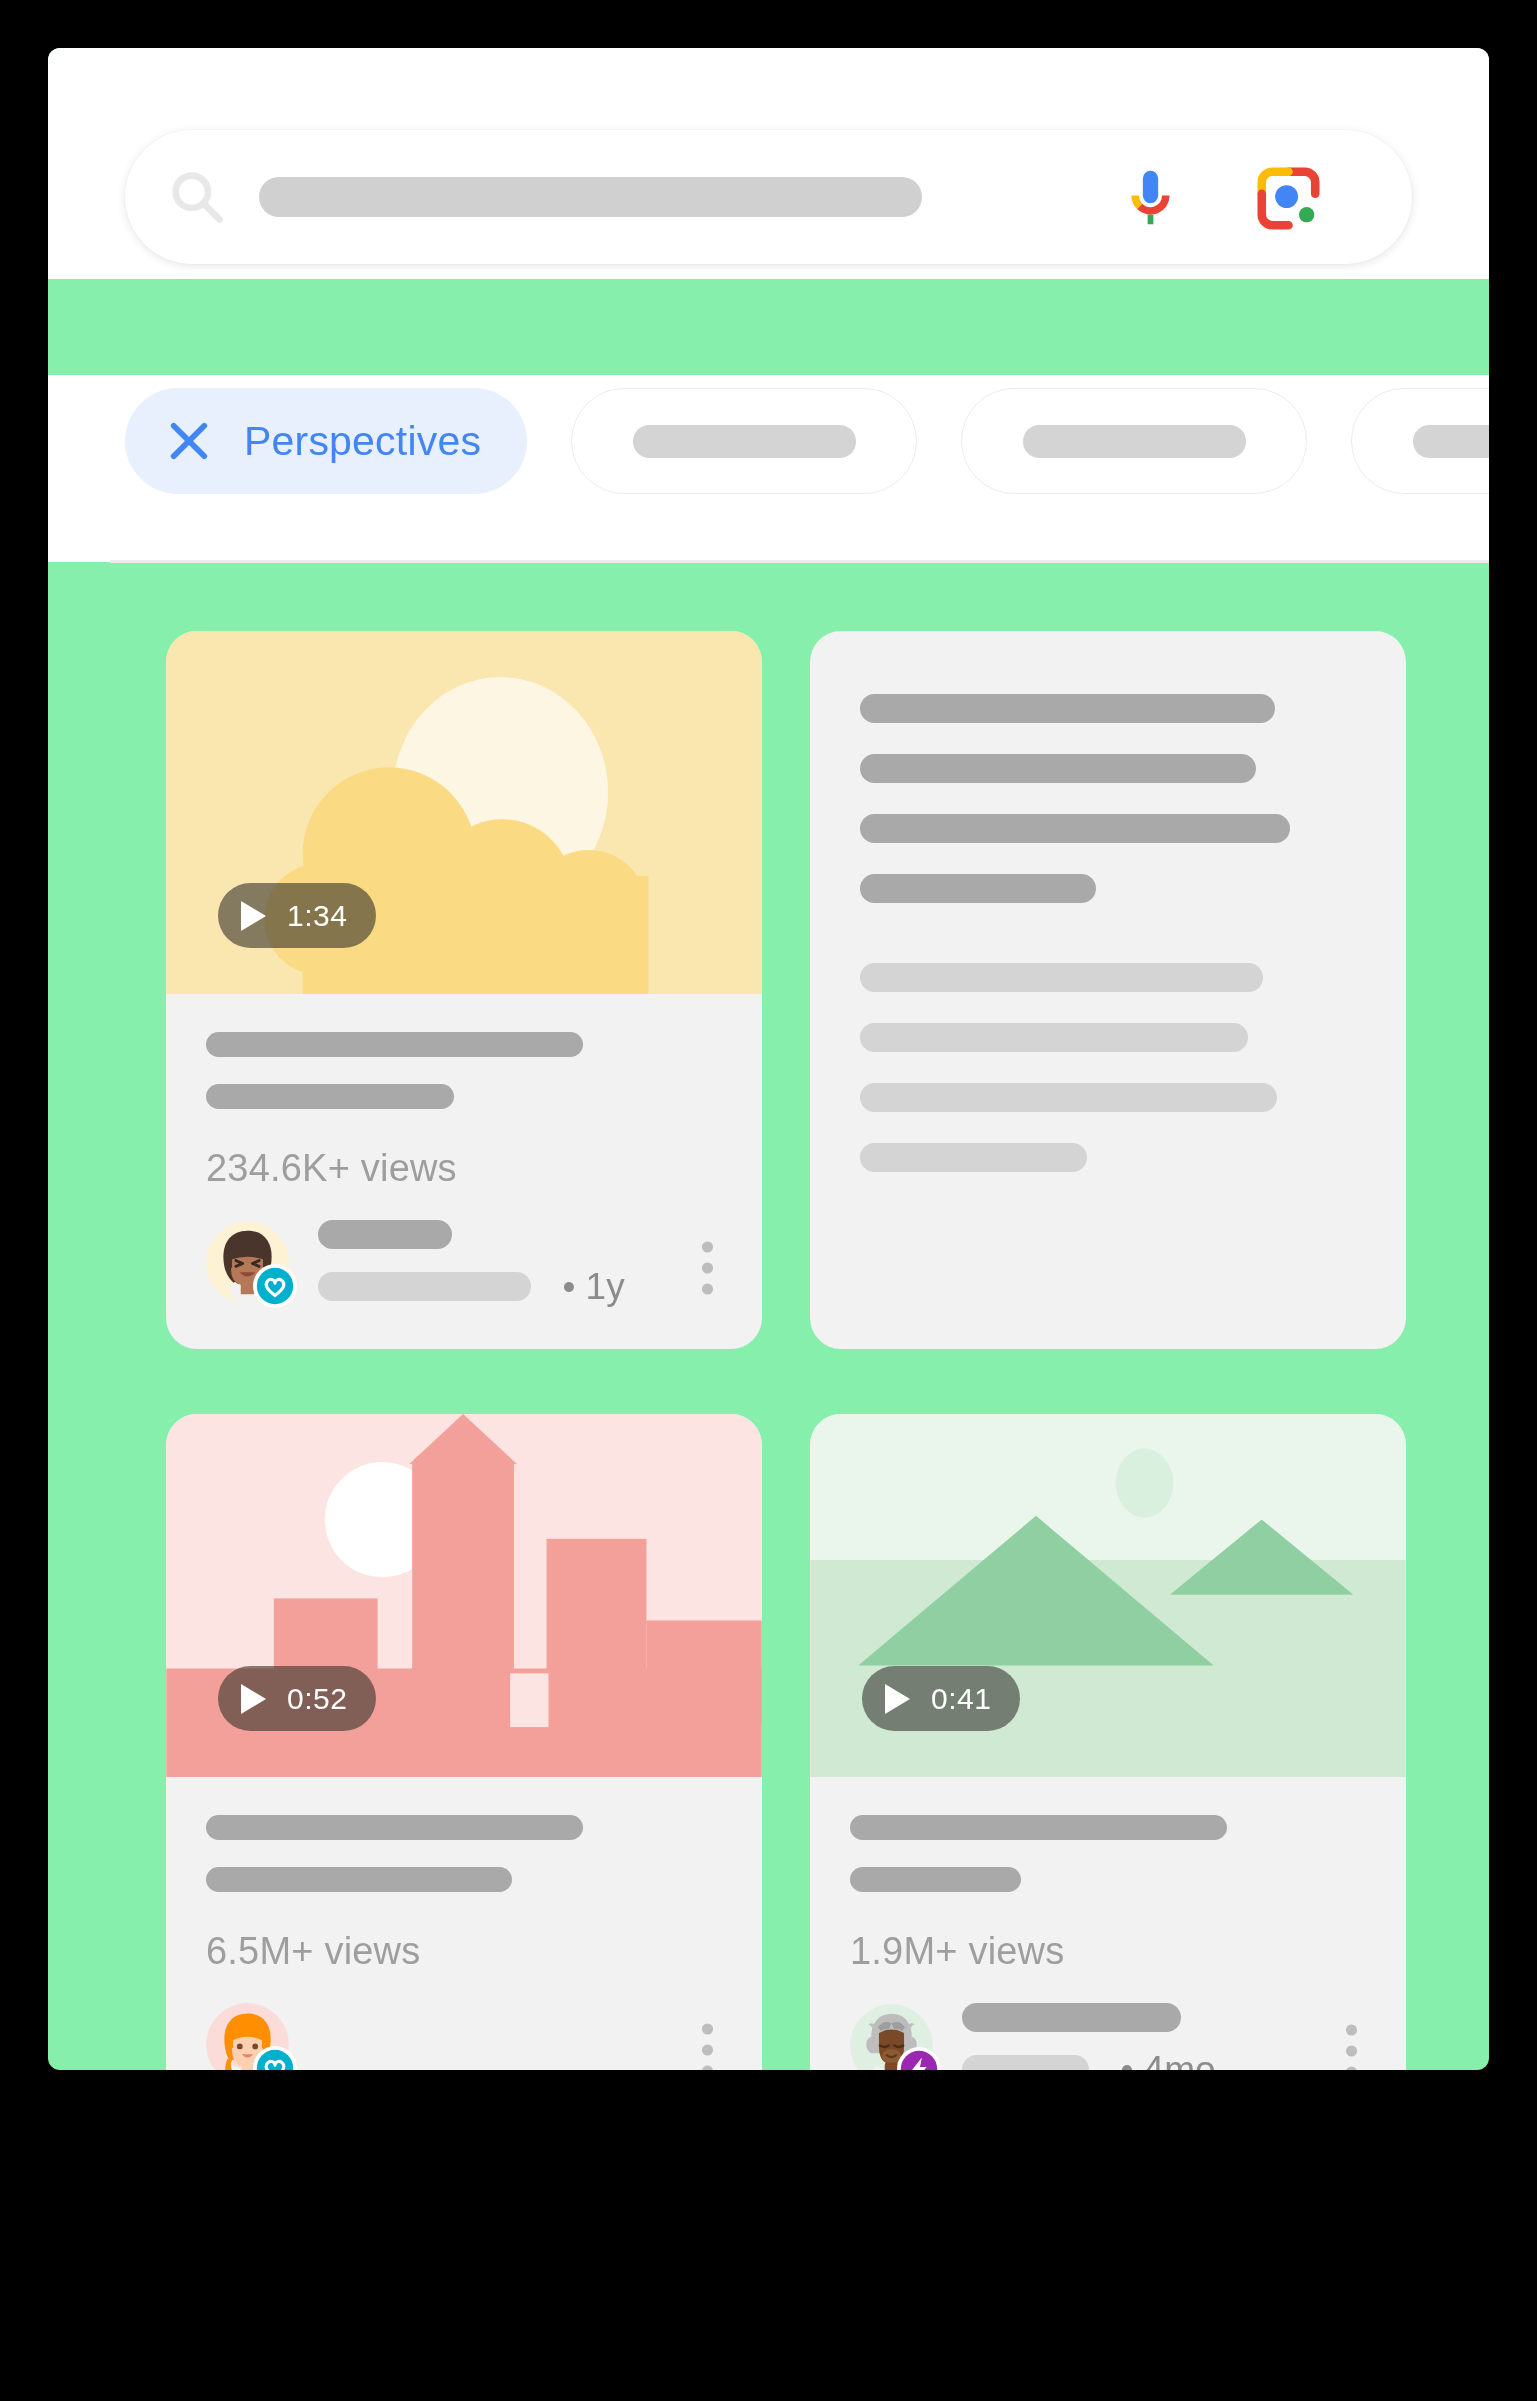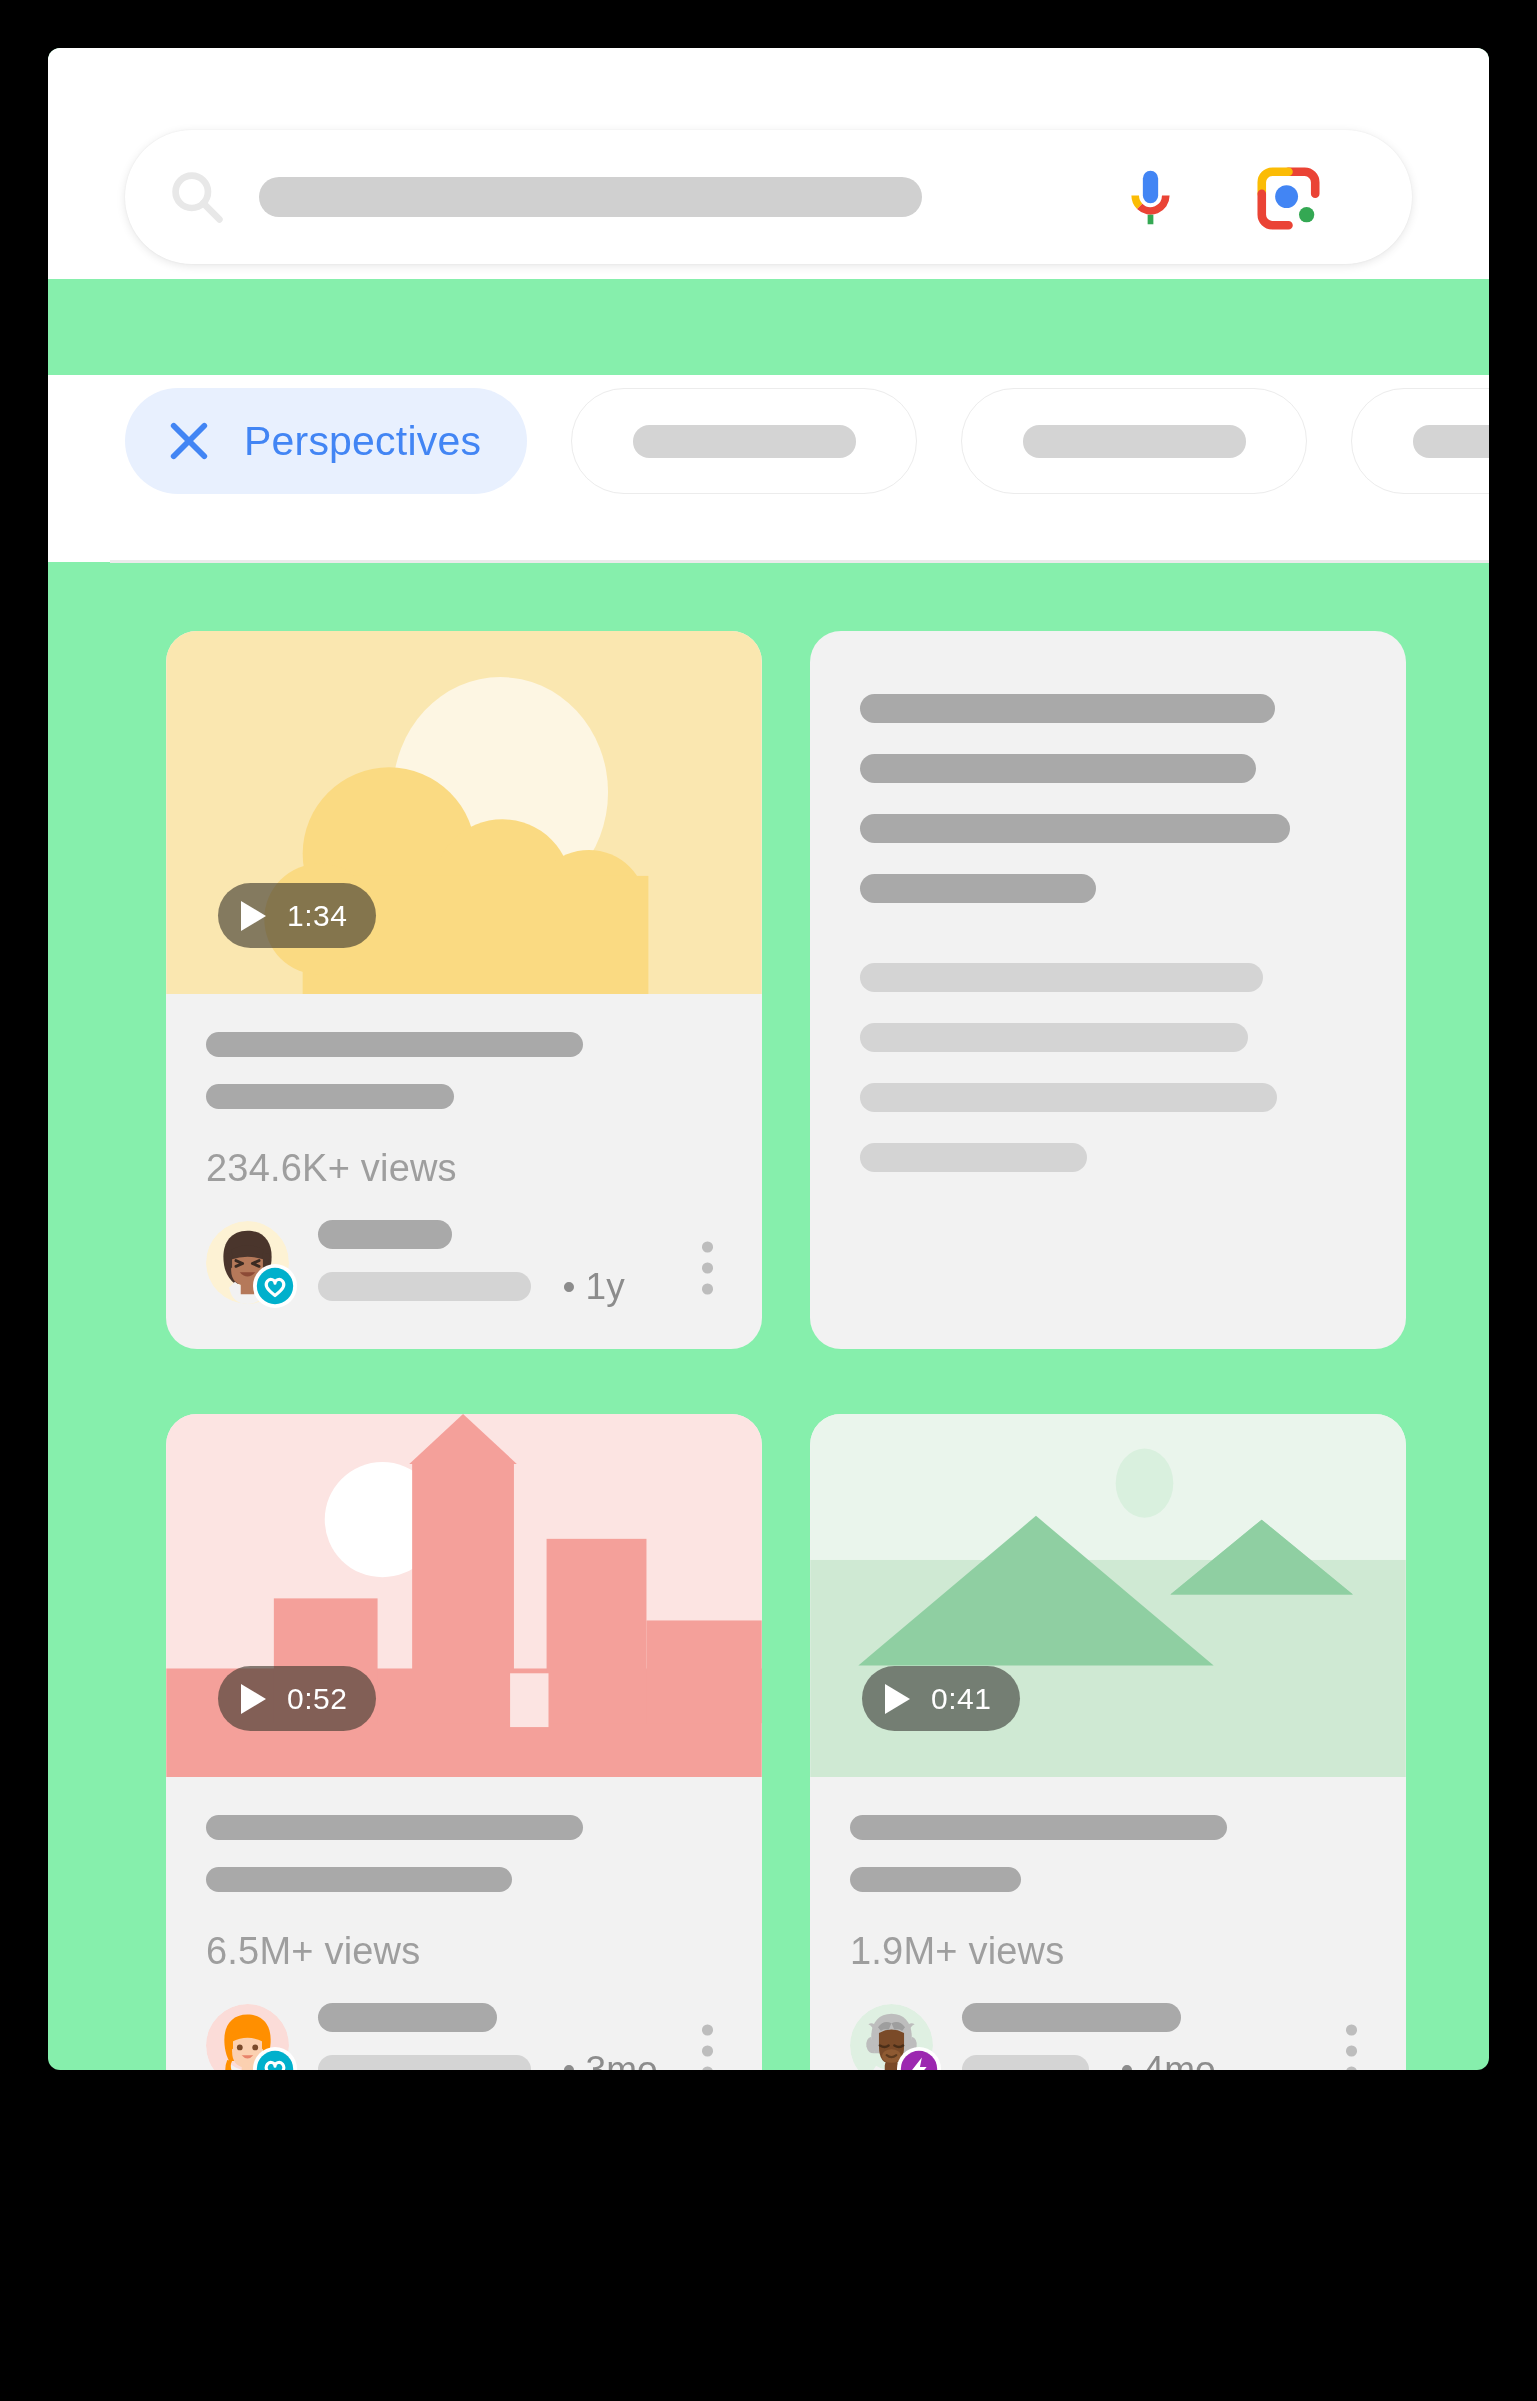--- a/index.html
+++ b/index.html
@@ -448,27 +448,20 @@
             <path d="M22 58 q-4 10 0 18 l6 -4 q-4 -7 -1 -13 z" fill="#ff8f00"></path>
             <path d="M64 58 q4 10 0 18 l-6 -4 q4 -7 1 -13 z" fill="#ff8f00"></path>
           </svg>
           <span class="verify-badge">
             <svg viewBox="0 0 46 46" width="44" height="44">
               <circle cx="23" cy="23" r="23" fill="#ffffff"></circle>
               <circle cx="23" cy="23" r="19" fill="#00b0cc"></circle>
               <path d="M23 33 C14 26 12 22 15 18 C18 14 23 17 23 20 C23 17 28 14 31 18 C34 22 32 26 23 33 Z" fill="none" stroke="#ffffff" stroke-width="3.2" stroke-linejoin="round"></path>
             </svg>
           </span>
-        </div>
-        <div class="source-block">
-          <div class="sk src-line-1" style="width:179px"></div>
-          <div class="src-row-2">
-            <div class="sk-light src-line-2"></div>
-            <span class="age-text">• 3mo</span>
-          </div>
         </div>
         <div class="kebab">
           <span></span>
             <span></span>
             <span></span>
         </div>
       </div>
     </div>
 
     <div class="card">

